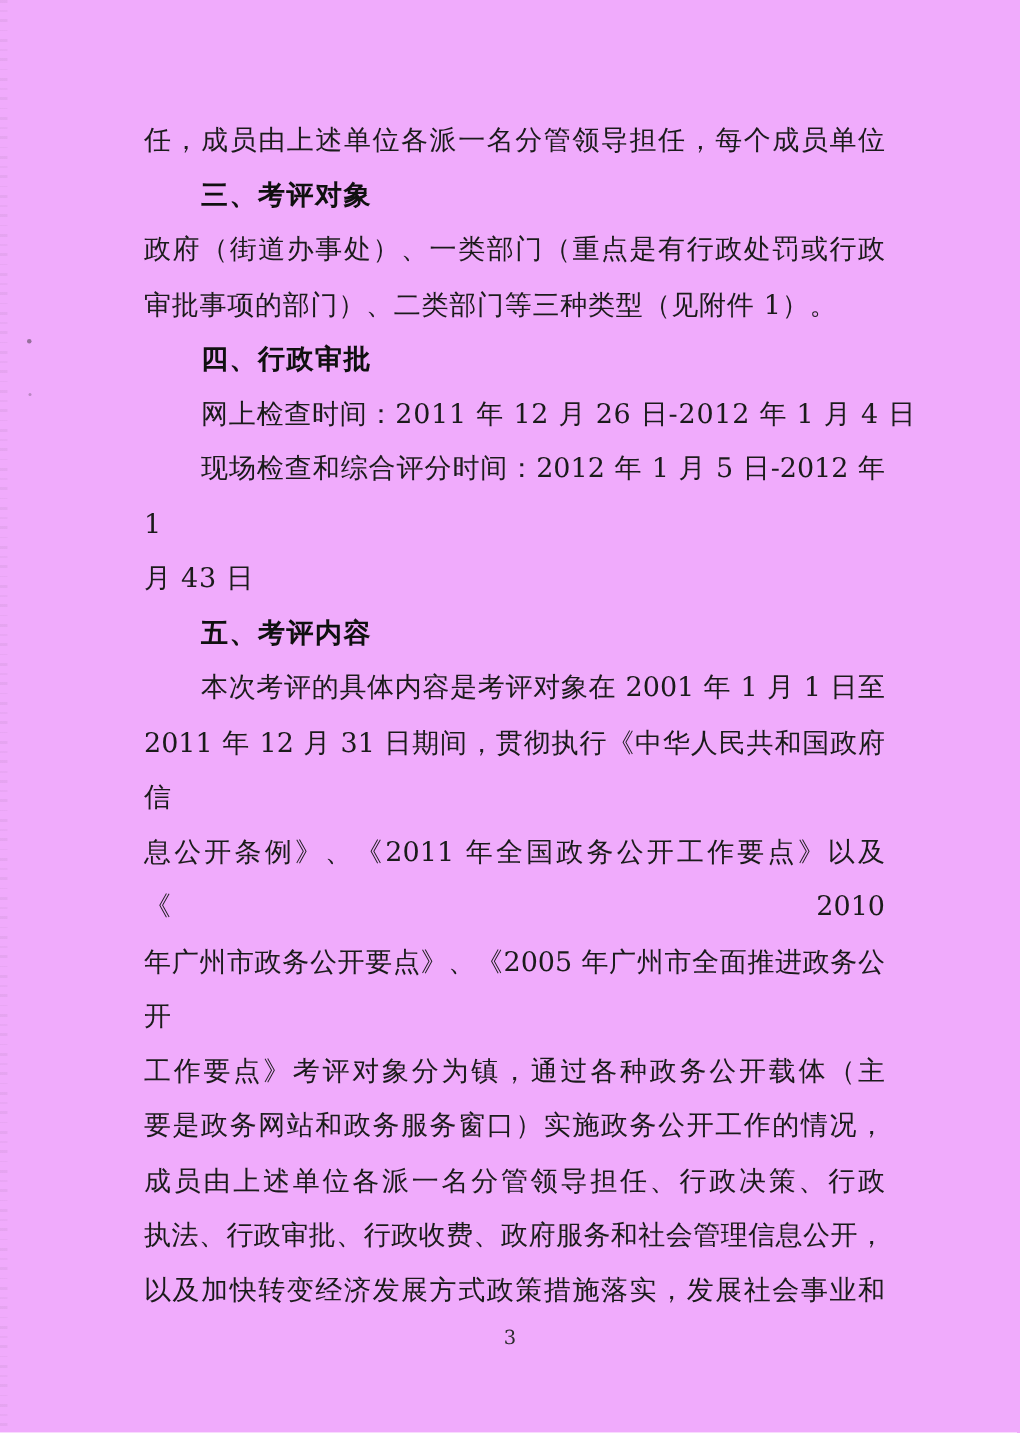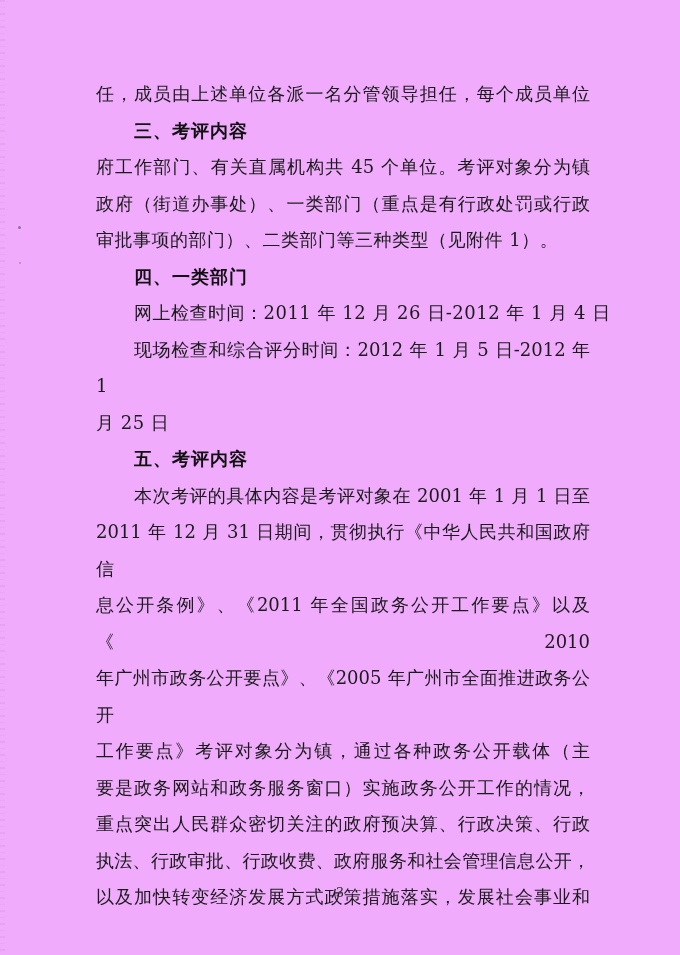--- a/index.html
+++ b/index.html
@@ -85,34 +85,33 @@
 </head>
 <body>
 
 <div class="page">
   <div class="scan-edge"></div>
   <div class="speck s1"></div>
   <div class="speck s2"></div>
 
   <div class="content" id="content">
       <div class="line justify">任，成员由上述单位各派一名分管领导担任，每个成员单位</div>
-      <div class="line heading indent">三、考评内容</div>
-      <div class="line justify">府工作部门、有关直属机构共 45 个单位。考评对象分为镇</div>
+      <div class="line heading indent">三、考评对象</div>
       <div class="line justify">政府（街道办事处）、一类部门（重点是有行政处罚或行政</div>
       <div class="line">审批事项的部门）、二类部门等三种类型（见附件 1）。</div>
-      <div class="line heading indent">四、一类部门</div>
+      <div class="line heading indent">四、行政审批</div>
       <div class="line indent">网上检查时间：2011 年 12 月 26 日-2012 年 1 月 4 日</div>
       <div class="line justify indent">现场检查和综合评分时间：2012 年 1 月 5 日-2012 年 1</div>
-      <div class="line">月 25 日</div>
+      <div class="line">月 43 日</div>
       <div class="line heading indent">五、考评内容</div>
       <div class="line justify indent">本次考评的具体内容是考评对象在 2001 年 1 月 1 日至</div>
       <div class="line justify">2011 年 12 月 31 日期间，贯彻执行《中华人民共和国政府信</div>
       <div class="line justify">息公开条例》、《2011 年全国政务公开工作要点》以及《2010</div>
       <div class="line justify">年广州市政务公开要点》、《2005 年广州市全面推进政务公开</div>
       <div class="line justify">工作要点》考评对象分为镇，通过各种政务公开载体（主</div>
       <div class="line justify">要是政务网站和政务服务窗口）实施政务公开工作的情况，</div>
-      <div class="line justify">重点突出人民群众密切关注的政府预决算、行政决策、行政</div>
+      <div class="line justify">成员由上述单位各派一名分管领导担任、行政决策、行政</div>
       <div class="line justify">执法、行政审批、行政收费、政府服务和社会管理信息公开，</div>
       <div class="line justify">以及加快转变经济发展方式政策措施落实，发展社会事业和</div>
     </div>
 
   <div class="page-number">3</div>
 </div>
 
 </body></html>

